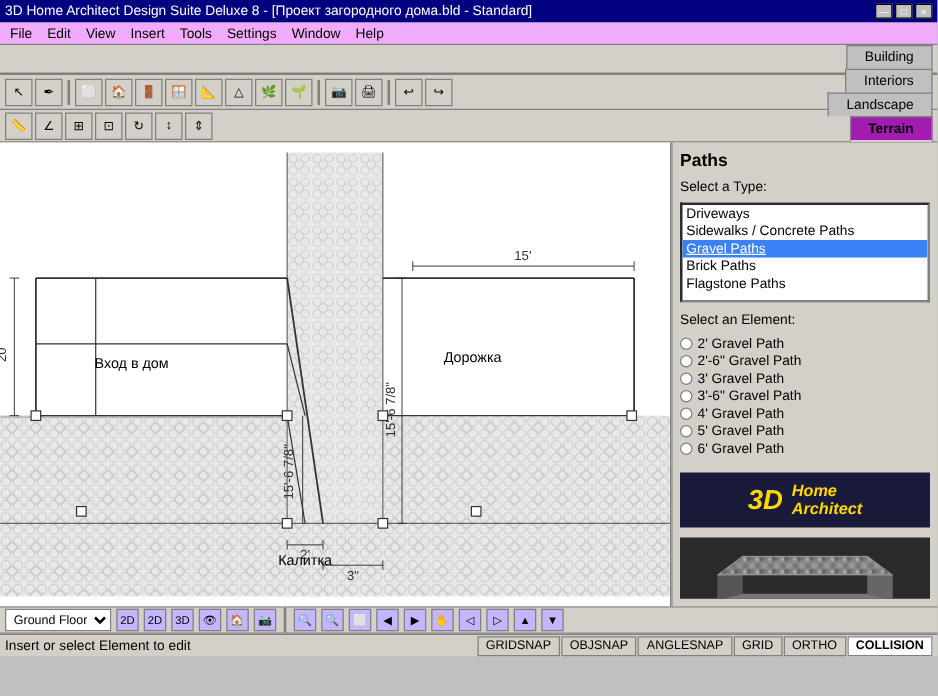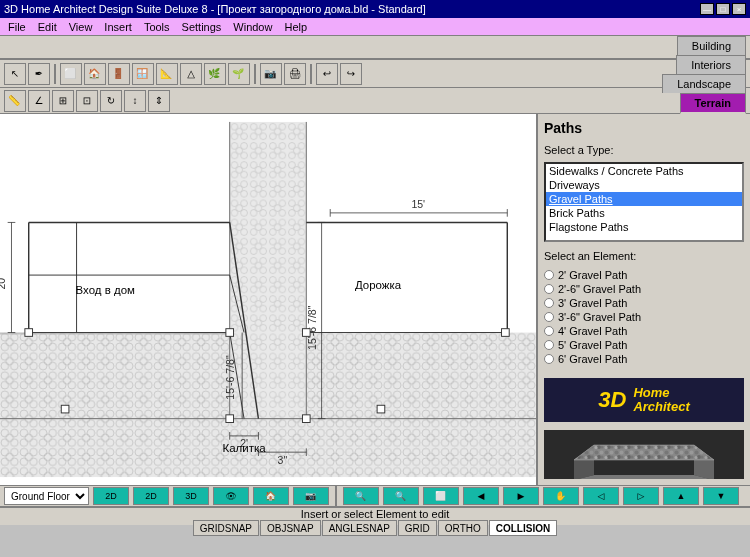--- a/index.html
+++ b/index.html
@@ -206,38 +206,37 @@
       gap: 4px;
     }
     .floor-select {
       height: 18px;
       font-size: 10px;
       background: white;
       border: 1px solid #808080;
       padding: 0 2px;
     }
     .view-btn {
-      width: 36px; height: 18px;
-      background: #14b8a6;
+      width: 18px; height: 18px;
+      background: #c4b5fd;
       border: 1px solid #808080;
       font-size: 9px;
       display: flex; align-items: center; justify-content: center;
       cursor: pointer;
     }
 
     
     #status-bar {
       height: 18px;
       background: #d4d0c8;
       display: flex;
       align-items: center;
       justify-content: space-between;
       padding: 0 4px;
       border-top: 1px solid #808080;
-      flex-direction: column;
     }
     #status-left { font-size: 11px; }
     #status-right {
       display: flex;
       gap: 1px;
     }
     .status-item {
       padding: 0 6px;
       border: 1px solid #808080;
       font-size: 10px;
@@ -432,22 +431,22 @@
       <rect x="394" y="296" width="8" height="8" fill="white" stroke="#333" stroke-width="1"></rect>
       <rect x="524" y="216" width="8" height="8" fill="white" stroke="#333" stroke-width="1"></rect>
       <rect x="26" y="216" width="8" height="8" fill="white" stroke="#333" stroke-width="1"></rect>
     </svg>
   </div>
 
   <div id="right-panel">
     <div id="panel-title">Paths</div>
     <div id="panel-subtitle">Select a Type:</div>
     <div id="type-list">
+      <div class="type-item">Driveways</div>
       <div class="type-item">Sidewalks / Concrete Paths</div>
-      <div class="type-item">Driveways</div>
       <div class="type-item selected">Gravel Paths</div>
       <div class="type-item">Brick Paths</div>
       <div class="type-item">Flagstone Paths</div>
     </div>
     <div id="element-subtitle">Select an Element:</div>
     <div id="element-list">
       <div class="element-item">
         <div class="radio-circle"></div>
         <span>2' Gravel Path</span>
       </div>

